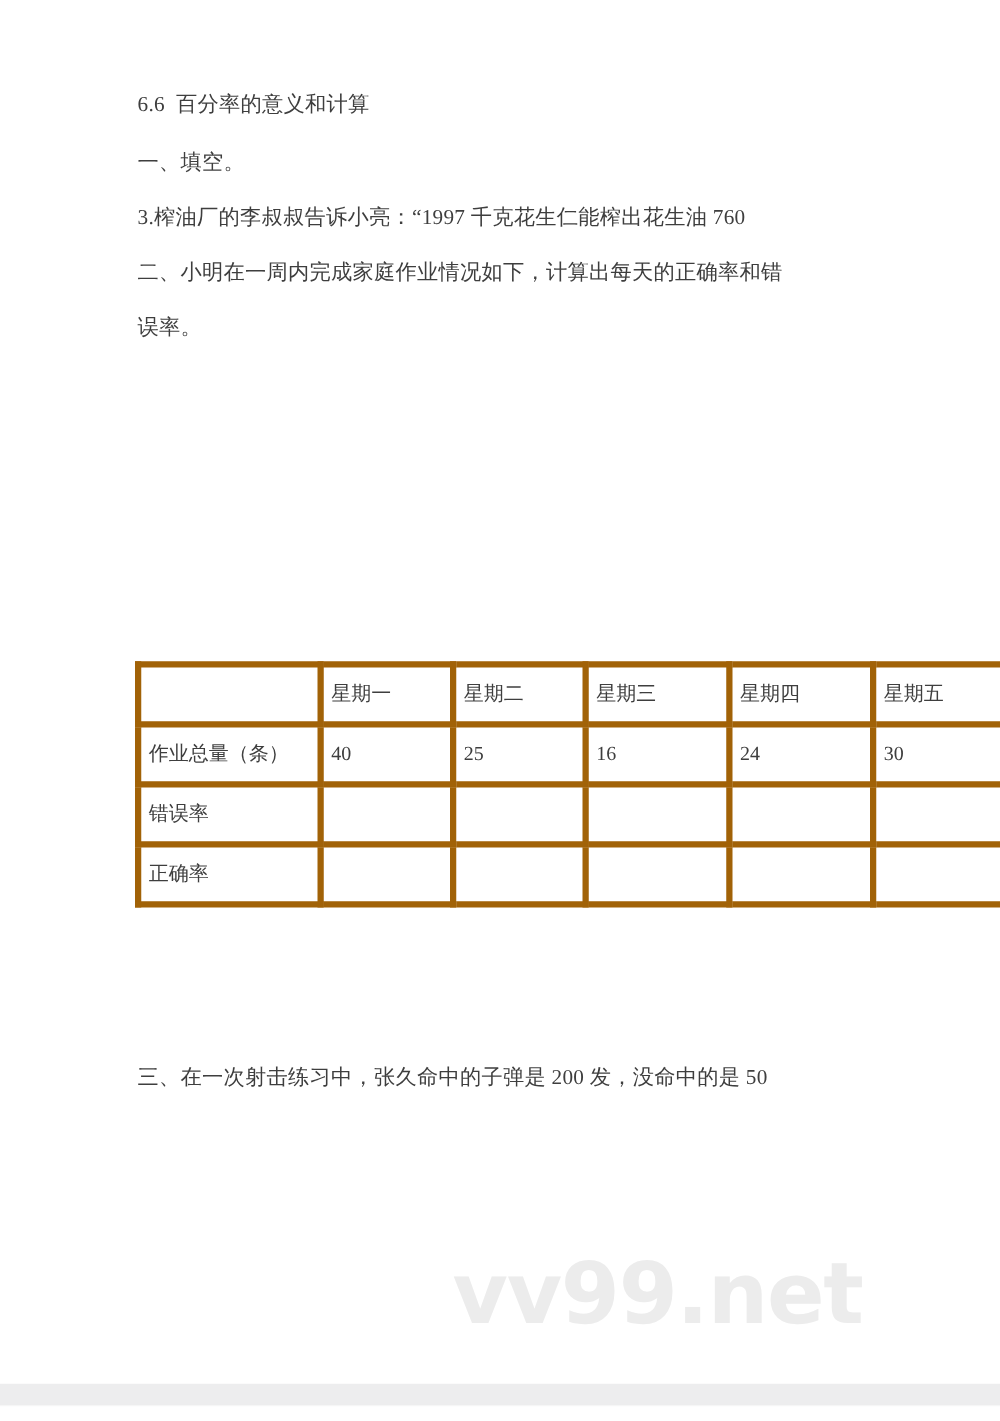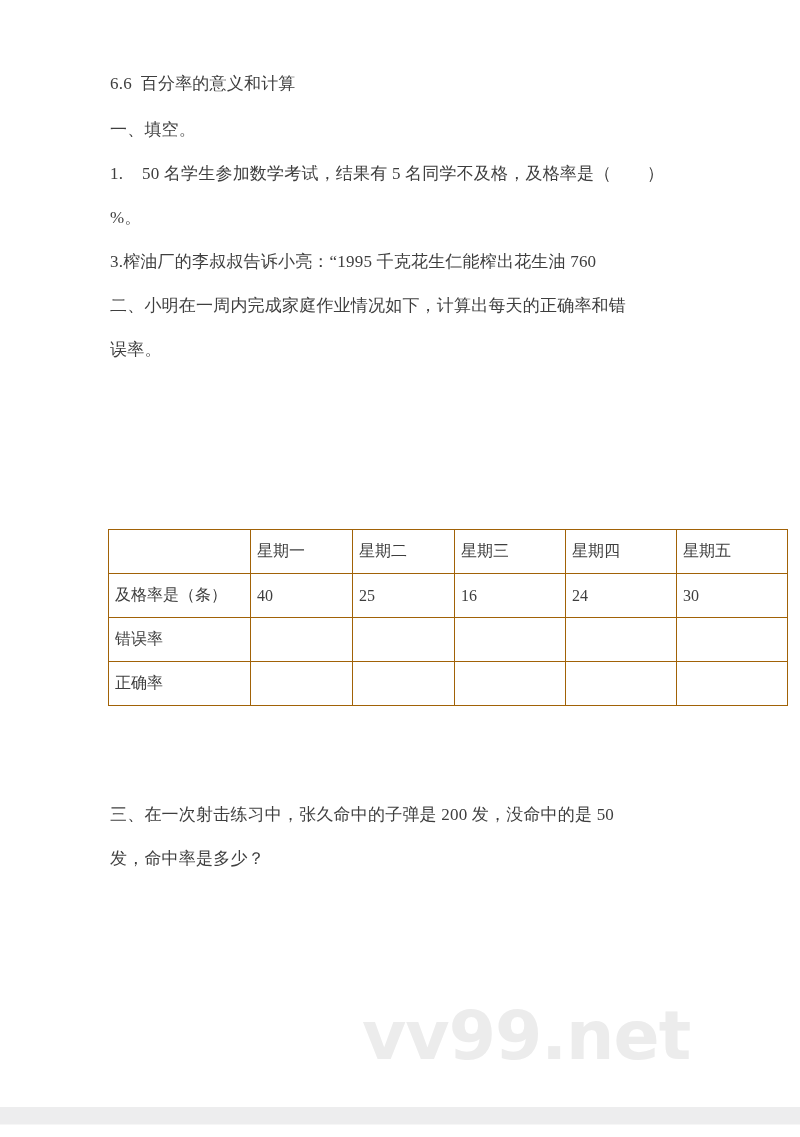--- a/index.html
+++ b/index.html
@@ -42,40 +42,40 @@
     left: 108px;
     top: 529px;
     width: 575px;
   }
   table.grid {
     border-collapse: collapse;
     width: 575px;
     table-layout: fixed;
   }
   table.grid td {
-    border: 1px solid #a16207;
+    border: 5px solid #a16207;
     height: 43px;
     padding: 0 6px;
     font-size: 16px;
     color: #3e3e3e;
     vertical-align: middle;
     font-family: "Liberation Serif", "DejaVu Serif", serif;
   }
   td.rowlabel {
     width: 129px;
     padding-left: 6px;
   }
   td.daycol { width: 89px; }
   td.daycol-w { width: 98px; }
   .cell-empty { }
   
   .sec3 {
     position: absolute;
     left: 110px;
-    top: 793px;
+    top: 840px;
     width: 600px;
   }
   
   .watermark {
     position: absolute;
     left: 362px;
     top: 996px;
     font-family: "DejaVu Sans", sans-serif;
     font-weight: bold;
     font-size: 68px;
@@ -105,28 +105,24 @@
 <body>
 
 <div class="page">
 
   <div class="content">
 
     <div class="line title-line">6.6  百分率的意义和计算</div>
 
     <div class="line">一、填空。</div>
 
-    <div>
-      <div class="line"><span class="num-indent">1.</span><span>50 名学生参加数学考试，结果有 5 名同学不及格，及格率是（        ）</span></div>
-      <div class="line">%。</div>
-    </div>
 
 
     <div>
-      <div class="line"><span>3.</span><span>榨油厂的李叔叔告诉小亮：“1995 千克花生仁能榨出花生油 760</span></div>
+      <div class="line"><span>3.</span><span>榨油厂的李叔叔告诉小亮：“1997 千克花生仁能榨出花生油 760</span></div>
     </div>
 
     <div>
       <div class="line">二、小明在一周内完成家庭作业情况如下，计算出每天的正确率和错</div>
       <div class="line">误率。</div>
     </div>
 
   </div>
 
   <div class="table-wrap">
@@ -135,21 +131,21 @@
         <tr>
           <td class="rowlabel"></td>
           <td class="daycol">星期一</td>
           <td class="daycol">星期二</td>
           <td class="daycol-w">星期三</td>
           <td class="daycol-w">星期四</td>
           <td class="daycol-w">星期五</td>
         </tr>
 
         <tr>
-          <td class="rowlabel">及格率是（条）</td>
+          <td class="rowlabel">作业总量（条）</td>
           <td class="daycol">40</td>
           <td class="daycol">25</td>
           <td class="daycol-w">16</td>
           <td class="daycol-w">24</td>
           <td class="daycol-w">30</td>
         </tr>
 
 
         <tr>
           <td class="rowlabel">错误率</td>
@@ -167,21 +163,20 @@
           <td class="daycol-w cell-empty"></td>
           <td class="daycol-w cell-empty"></td>
           <td class="daycol-w cell-empty"></td>
         </tr>
       </tbody>
     </table>
   </div>
 
   <div class="sec3">
     <div class="line">三、在一次射击练习中，张久命中的子弹是 200 发，没命中的是 50</div>
-    <div class="line">发，命中率是多少？</div>
   </div>
 
   <div class="watermark">vv99.net</div>
 
   <div class="bottom-band"></div>
   <div class="bottom-band-edge"></div>
 
 </div>
 
 </body></html>

